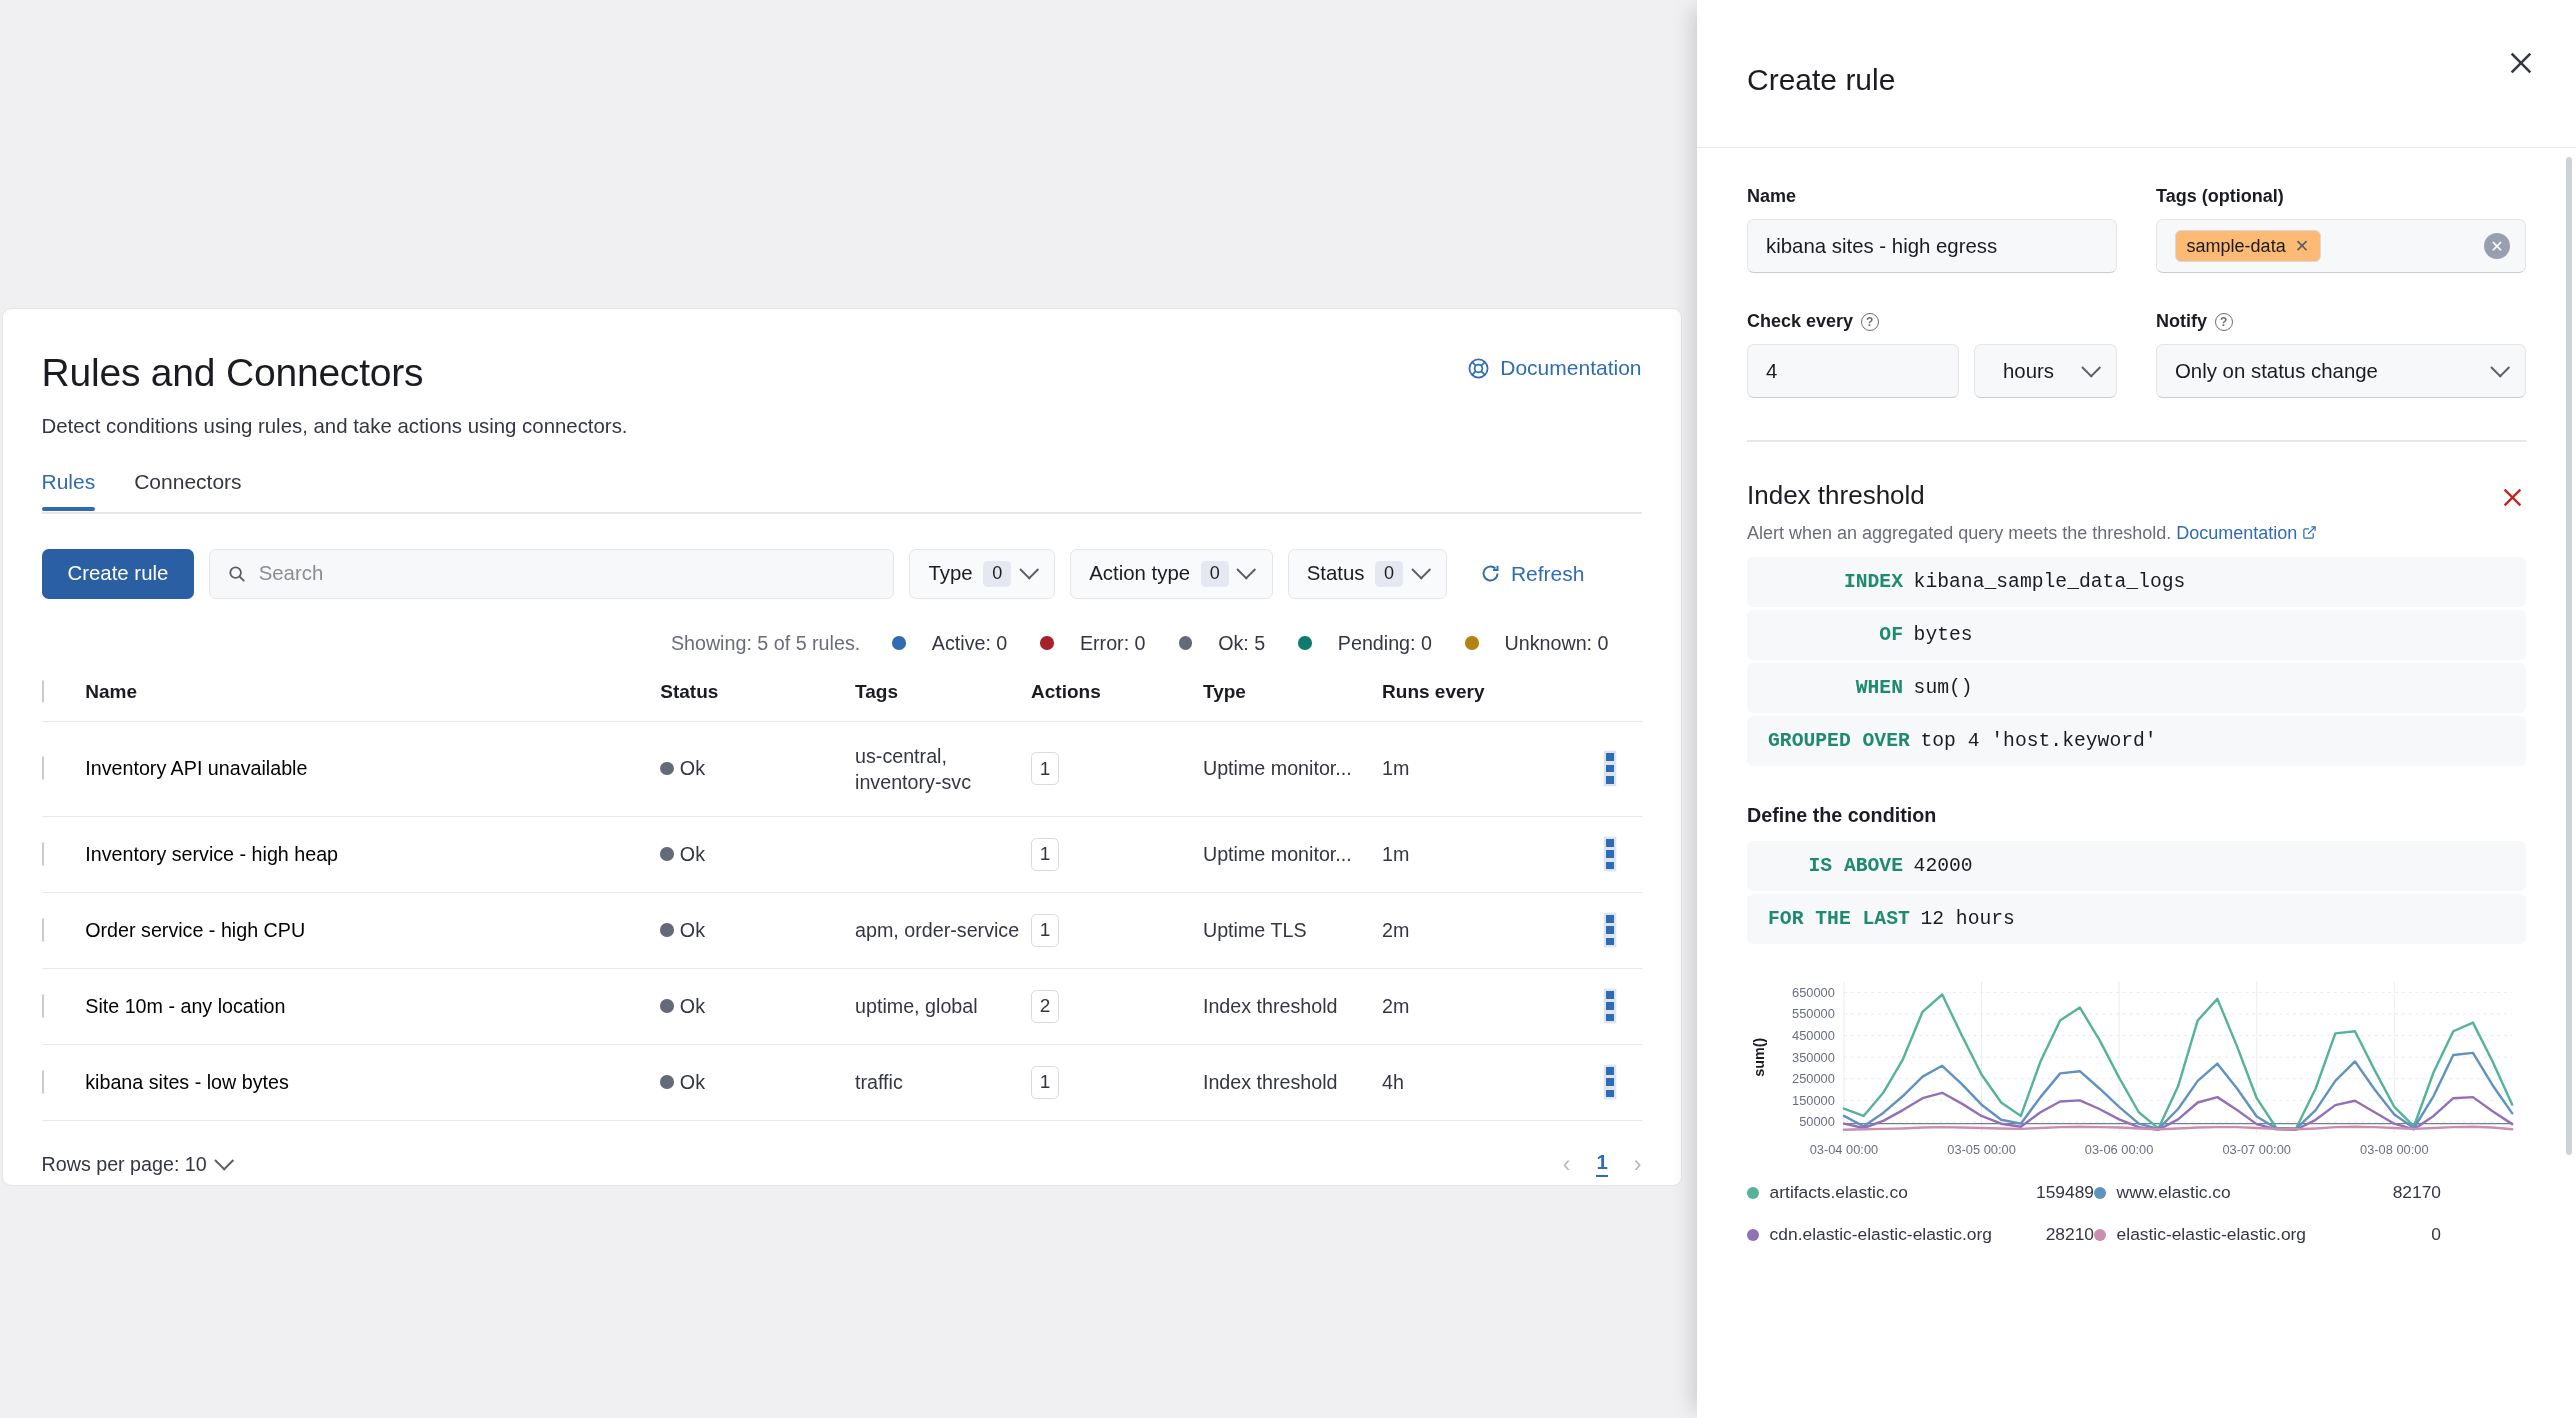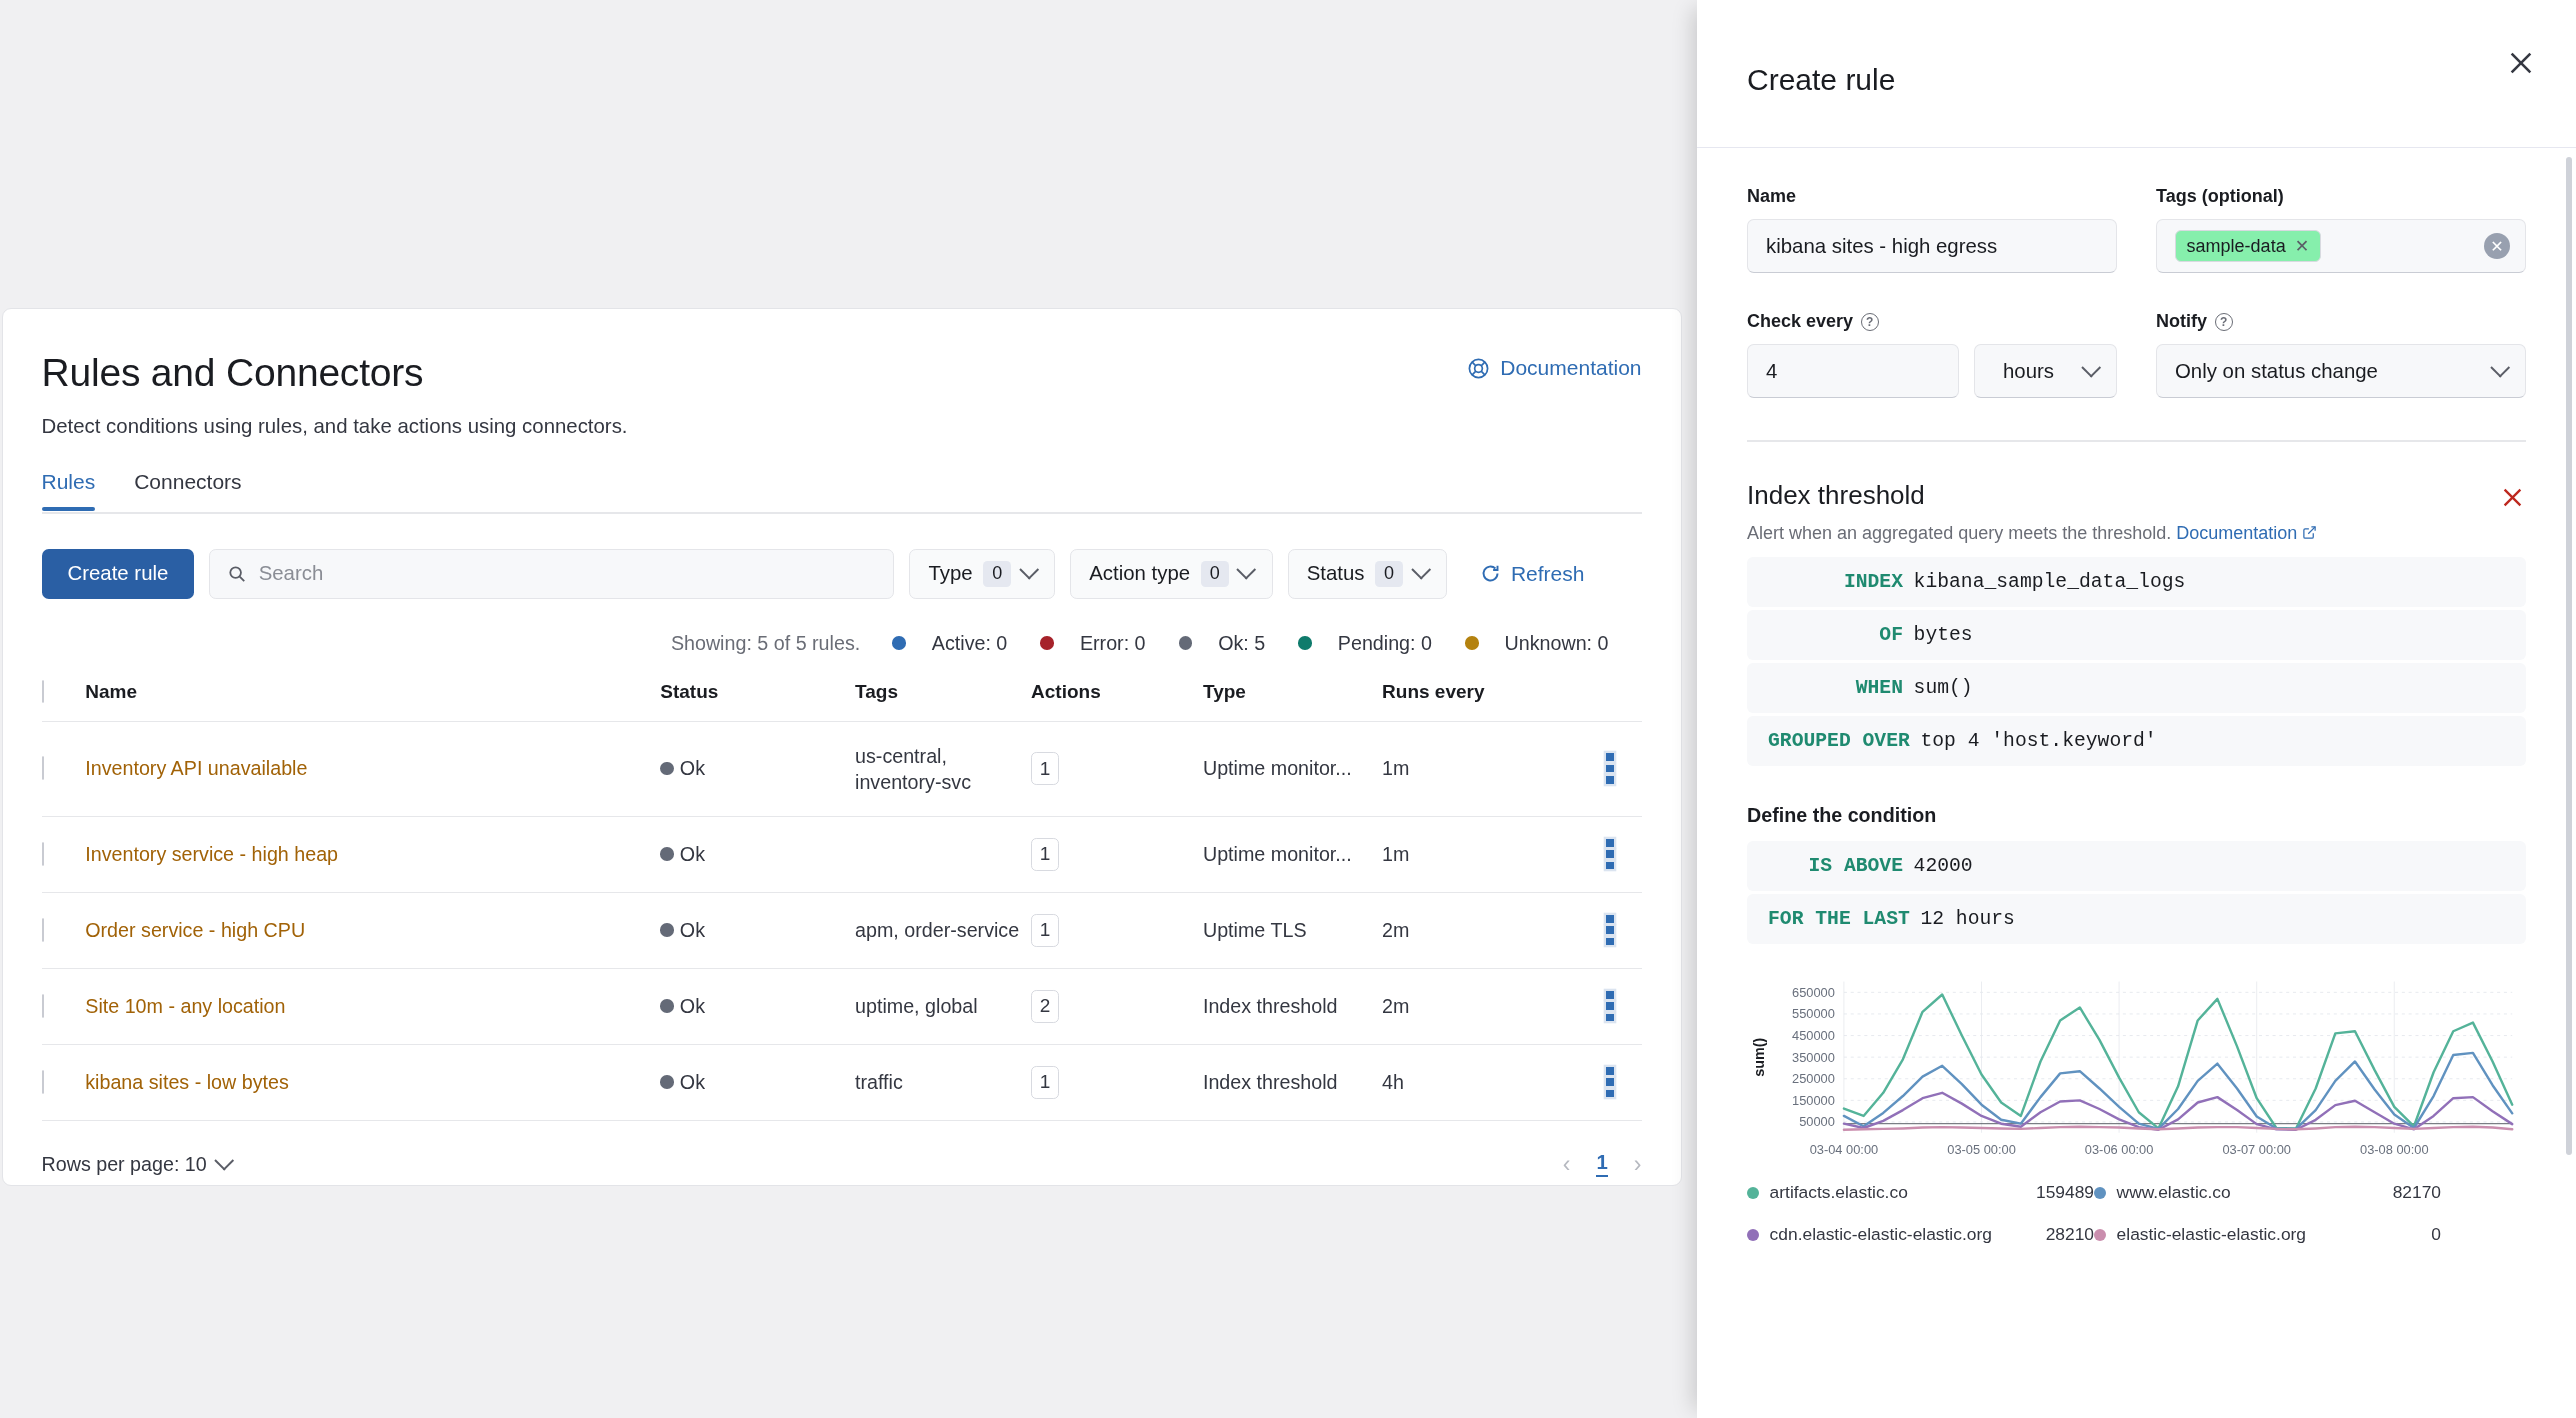--- a/index.html
+++ b/index.html
@@ -112,21 +112,21 @@
   .col-status { width: 187px; }
   .col-tags { width: 169px; }
   .col-actions { width: 165px; }
   .col-type { width: 172px; }
   .col-runs { width: 189px; }
   .col-ctx { width: 60px; }
   .chk {
     width: 23.4px; height: 23.4px; border: 0.8px solid #c9cbd2;
     border-radius: 4.5px; background: #fff; cursor: pointer;
   }
-  .rule-link { color: #a16207; cursor: pointer; }
+  .rule-link { color: #000000; cursor: pointer; }
   .status-cell { display: flex; align-items: center; gap: 6px; }
   .tags-cell { line-height: 1.32; max-width: 144px; }
   .action-badge {
     display: inline-flex; align-items: center; justify-content: center;
     min-width: 27px; height: 33px; border: 0.8px solid #d8dae0;
     border-radius: 5.3px; font-size: 19px; color: #343741; padding: 0 7.6px;
   }
   .ctx-menu { display: flex; flex-direction: column; gap: 3.8px; align-items: center; cursor: pointer; }
   .ctx-menu i { width: 7.6px; height: 7.6px; background: #2f6cb3;
     box-shadow: 0 0 0 2.3px #dbe4f0; display: block; }
@@ -177,21 +177,21 @@
   .input {
     height: 54px; background: #f7f8fa; border: 0.8px solid #e4e5e9;
     border-bottom: 1.5px solid #c9ccd4;
     border-radius: 6.8px; display: flex; align-items: center;
     padding: 0 18px; font-size: 20.4px; color: #1a1c21;
   }
   .input.select { justify-content: space-between; cursor: pointer; }
   .tag-input { position: relative; padding-right: 53px; }
   .tag-pill {
     display: inline-flex; align-items: center; gap: 9px;
-    border: 0.8px solid #d8dae0; border-radius: 6px; background: #86efac;
+    border: 0.8px solid #d8dae0; border-radius: 6px; background: #fdba74;
     padding: 4.5px 10.6px; font-size: 18px; color: #1a1c21;
   }
   .tag-x { color: #5a5d66; font-size: 17.4px; cursor: pointer; }
   .clear-btn {
     position: absolute; right: 15px; top: 50%; transform: translateY(-50%);
     width: 26px; height: 26px; border-radius: 50%; background: #98a0af;
     color: #fff; font-size: 16px; display: flex; align-items: center;
     justify-content: center; cursor: pointer;
   }
   .dual { display: flex; gap: 15px; }

